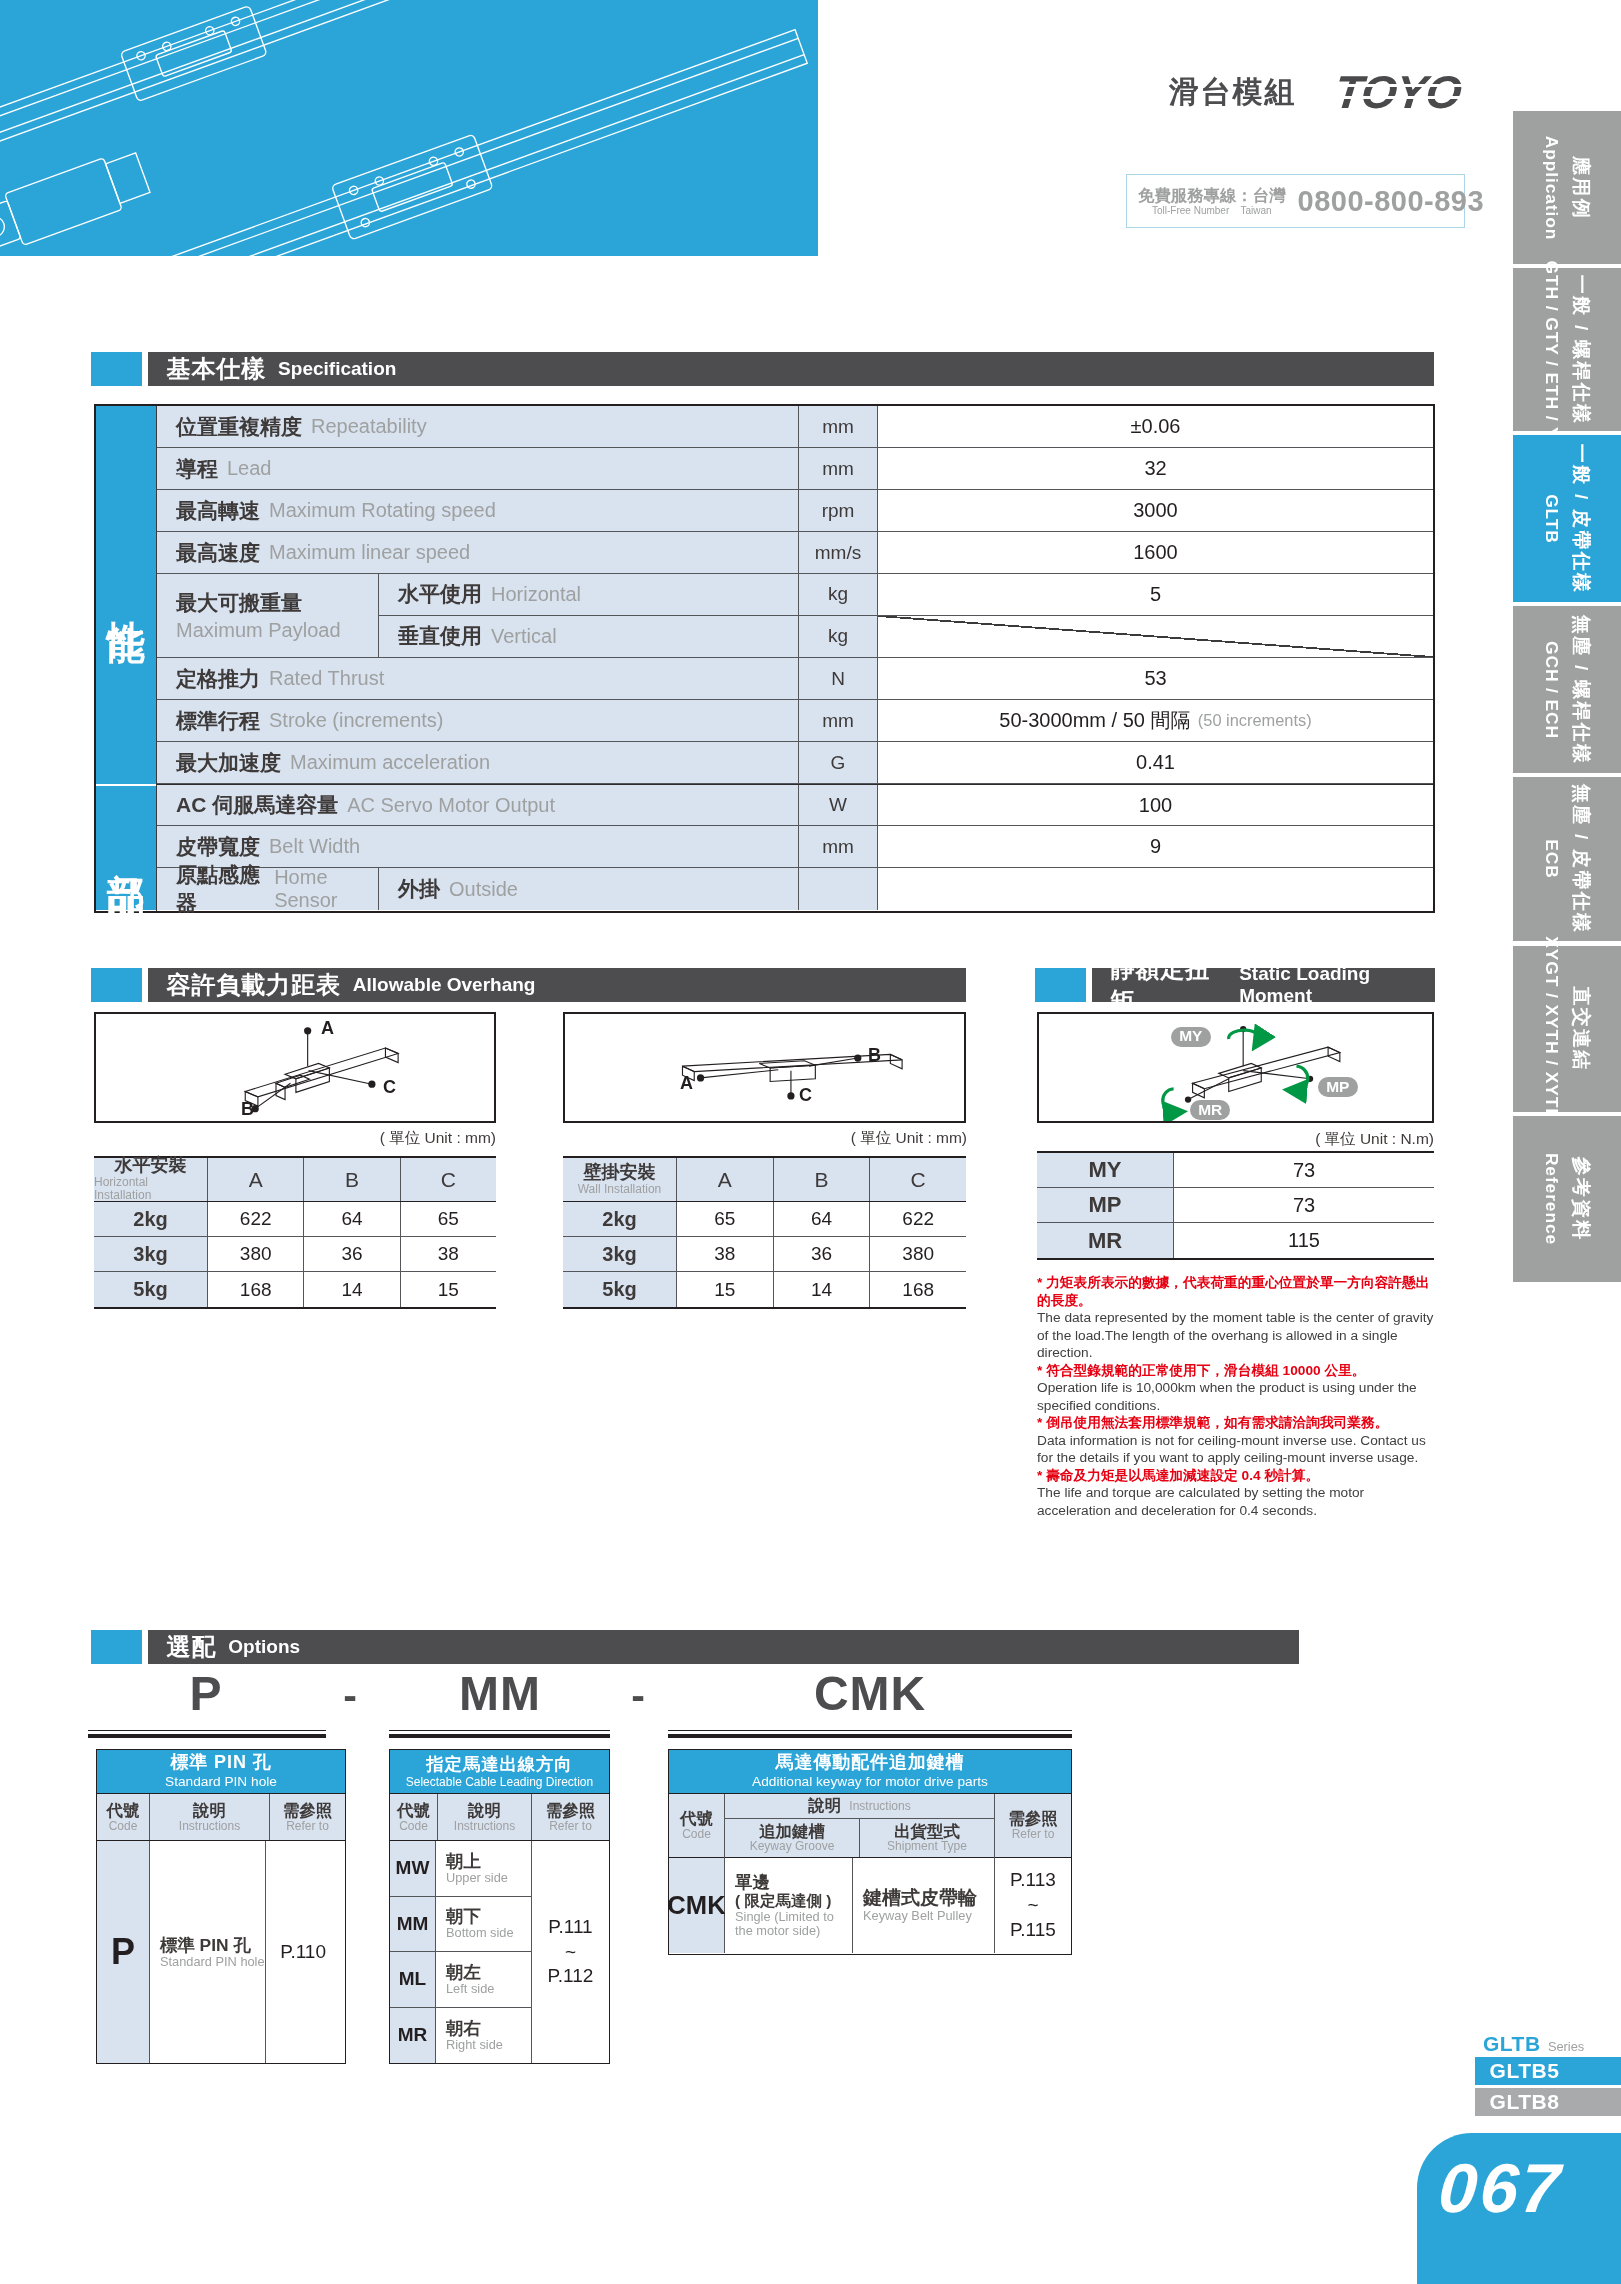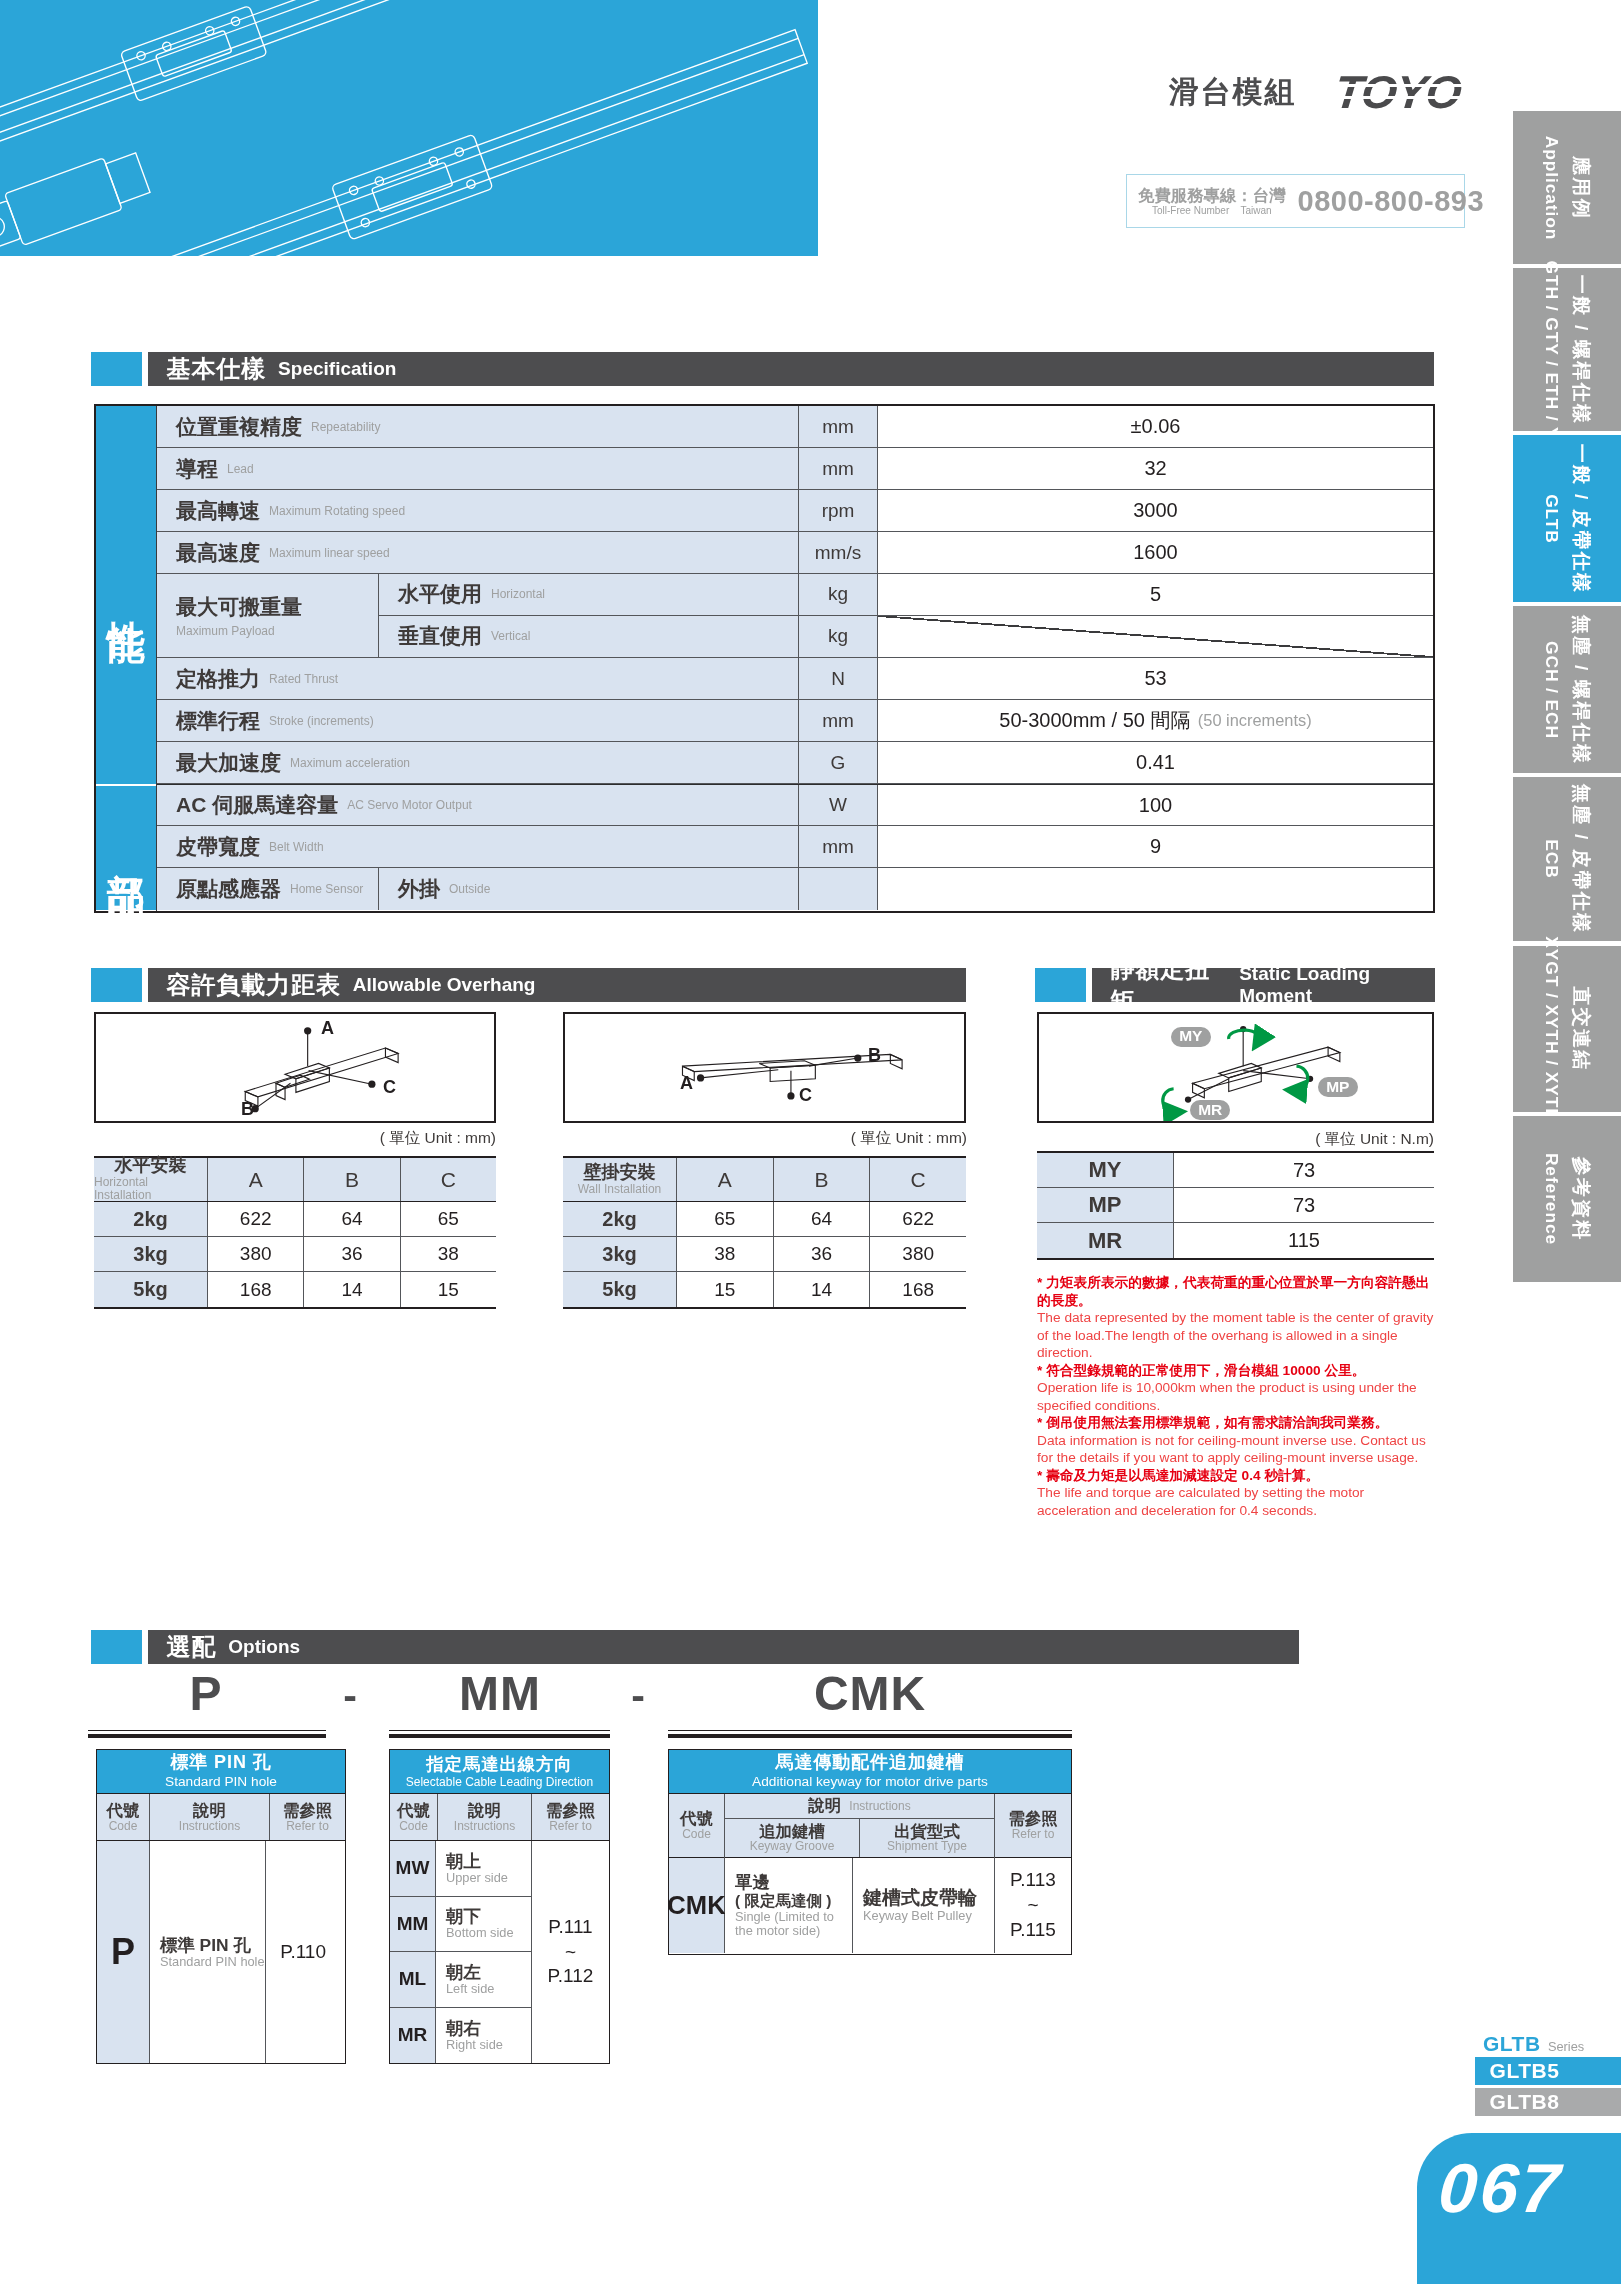--- a/index.html
+++ b/index.html
@@ -59,21 +59,21 @@
   .srow { display:flex; height:42px; border-bottom:0.9px solid #54565A; }
   .srow.h2 { height:84px; }
   .srow.sect { border-top:1.8px solid #2c2c2e; }
   .srow:last-child { border-bottom:none; }
   .cell { display:flex; align-items:center; }
   .lab  { background:#D9E3F0; padding-left:19px; gap:9px; border-right:0.9px solid #54565A; }
   .lab.w-full { width:642px; flex:none; }
   .lab.main   { width:222px;  flex:none; }
   .lab.sub    { width:420px;  flex:none; }
   .lab .zh { font-size:21px; font-weight:600; }
-  .lab .en { font-size:12px; }
+  .lab .en { font-size:20px; }
   .lab.stack { flex-direction:column; align-items:flex-start; justify-content:center; gap:2.7px; }
   .unit { width:79px; flex:none; background:#D9E3F0; justify-content:center;
           font-size:19px; color:#3E3A39; border-right:0.9px solid #54565A; }
   .val  { flex:1; background:#fff; justify-content:center; gap:7.3px; }
   .val .v   { font-size:20px; color:#231F20; }
   .val .vn  { font-size:16.4px; color:#9FA0A0; }
   .subcol { flex:1; display:flex; flex-direction:column; }
   .subrow { display:flex; height:42px; border-bottom:0.9px solid #54565A; }
   .subrow.last { border-bottom:none; }
   .val.diag { background:
@@ -110,21 +110,21 @@
   .sm-row:last-child { border-bottom:none; }
   .sm-k { width:137px; flex:none; background:#D9E3F0; display:flex; align-items:center; justify-content:center;
           font-size:22px; font-weight:700; color:#3E3A39; border-right:0.9px solid #54565A; }
   .sm-v { flex:1; background:#fff; display:flex; align-items:center; justify-content:center;
           font-size:20px; color:#231F20; }
 
   
   #notes { position:absolute; left:1037px; top:1274px; width:402px; }
   #notes p { font-size:13.7px; line-height:1.28; }
   #notes .nr { color:#E60012; font-weight:600; }
-  #notes .ng { color:#ef4444; }
+  #notes .ng { color:#404040; }
 
   
   .opt-letter { position:absolute; font-size:48px; font-weight:600; color:#4D4D4F;
                 transform:translateX(-50%); letter-spacing:0.9px; }
   .opt-dash   { position:absolute; font-size:41px; font-weight:700; color:#4D4D4F; transform:translateX(-50%); }
   .dl { position:absolute; height:8.2px; border-top:1.8px solid #231F20; border-bottom:4.6px solid #231F20; }
 
   .opt-table { position:absolute; border:1.8px solid #231F20; background:#fff; }
   .ot-head { background:#2BA5D8; color:#fff; display:flex; flex-direction:column; align-items:center;
              justify-content:center; height:44px; line-height:1.2; border-bottom:1.4px solid #231F20; }

